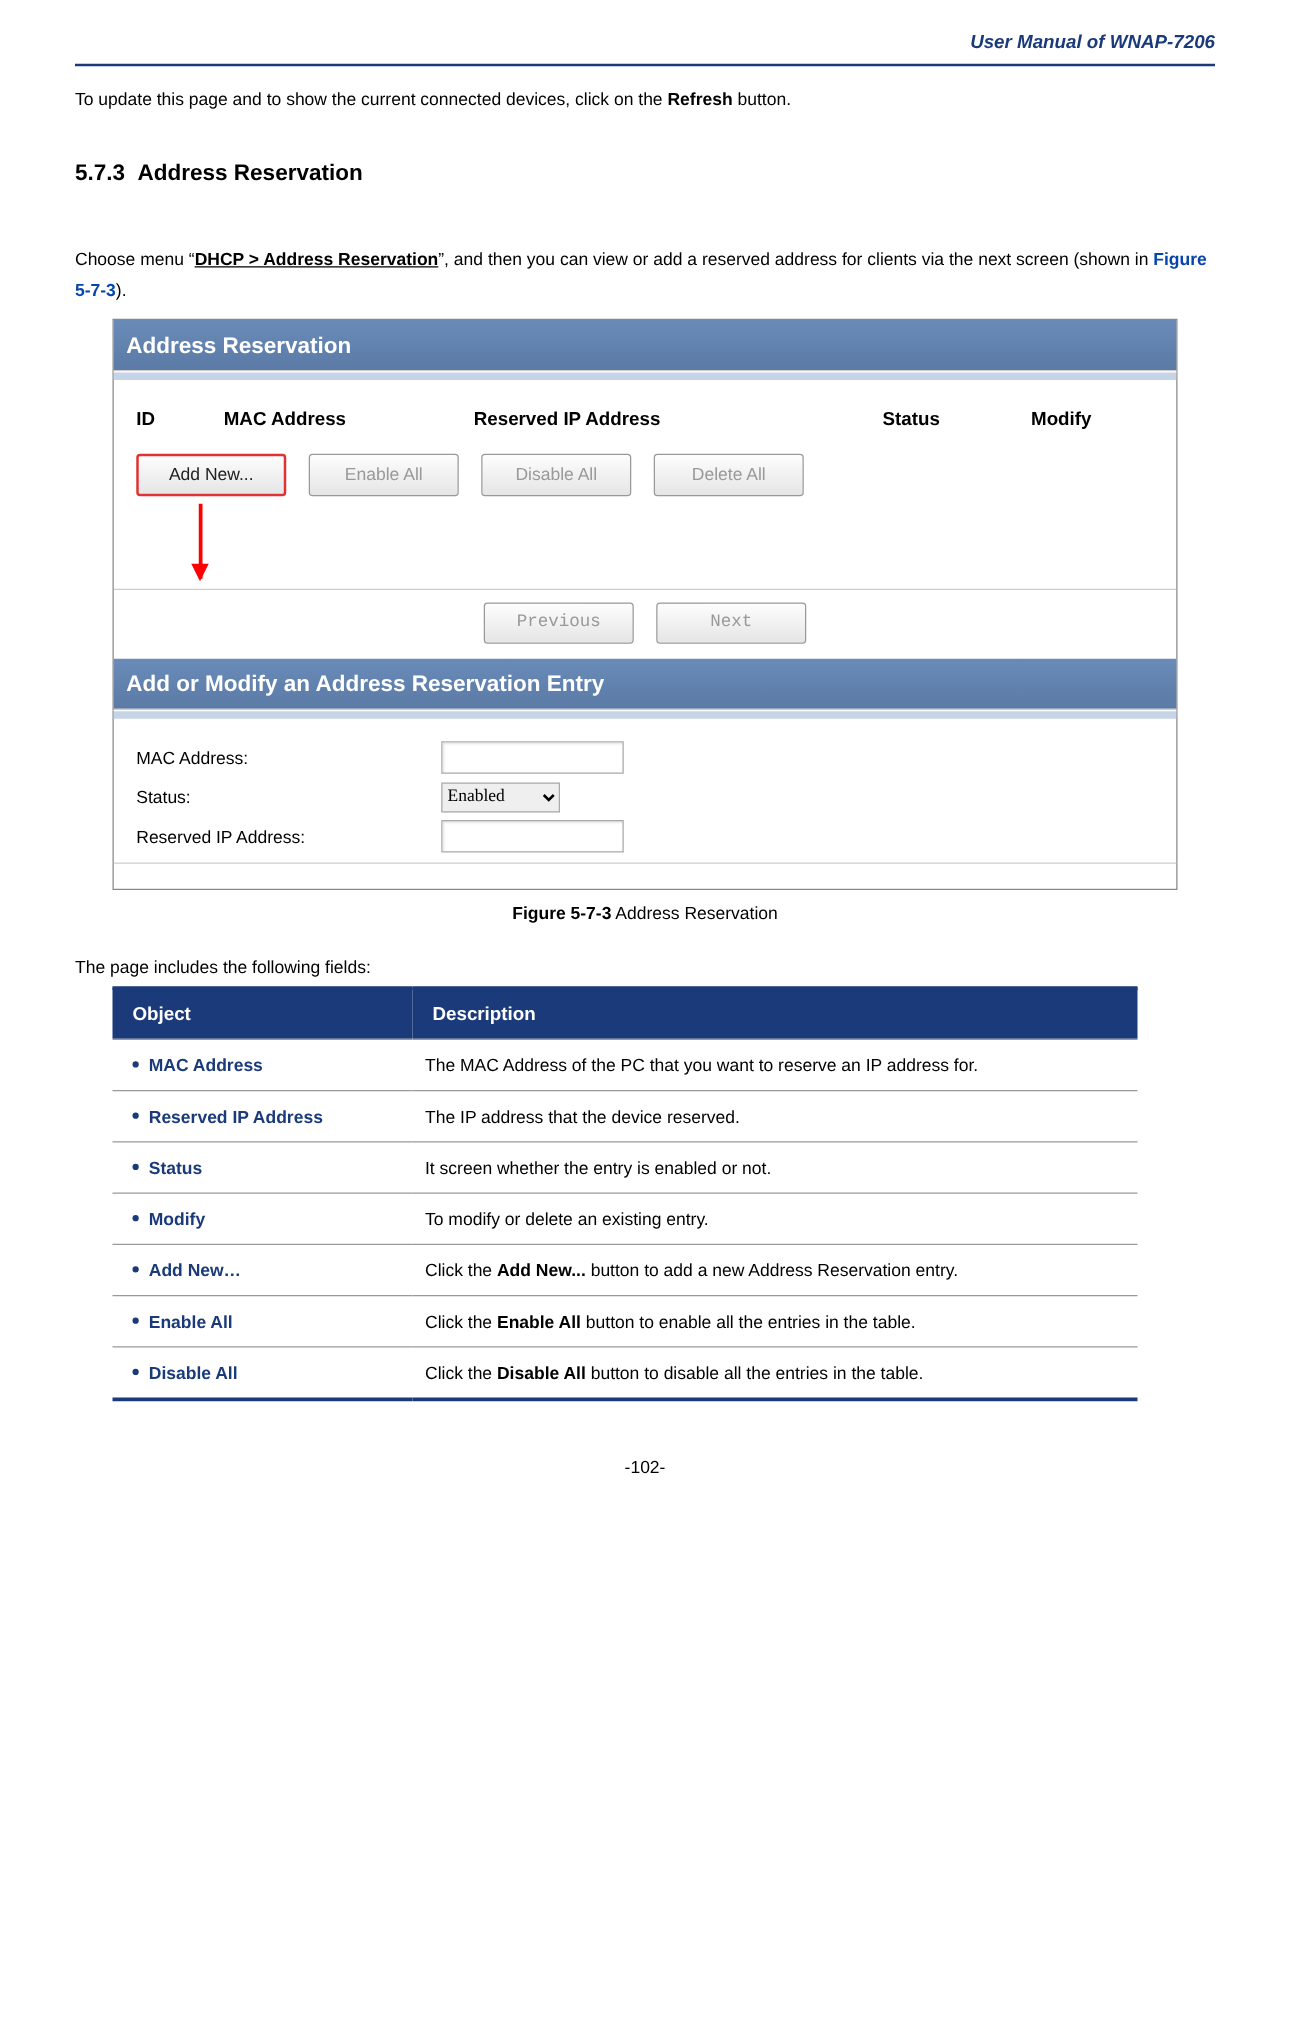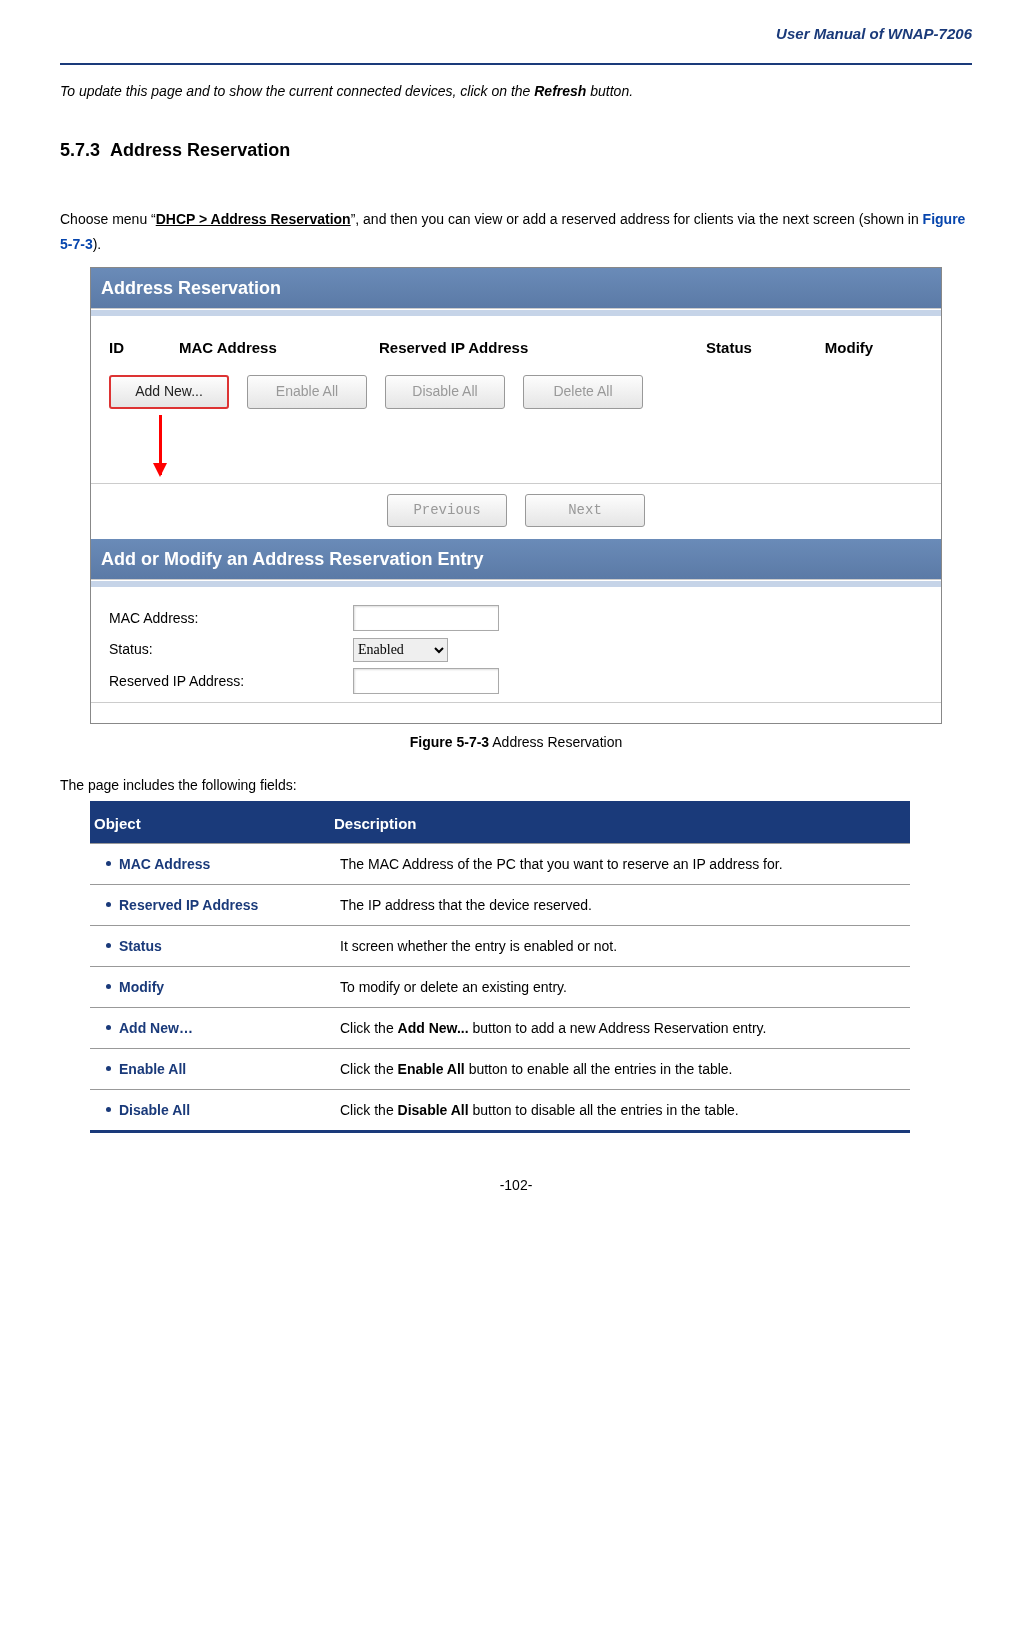--- a/index.html
+++ b/index.html
@@ -12,28 +12,28 @@
     width: 1032px;
     box-sizing: border-box;
     line-height: 1.8;
   }
   .doc-header {
     text-align: right;
     color: #1a3a7a;
     font-style: italic;
     font-weight: bold;
     font-size: 15px;
-    padding-bottom: 16px;
+    padding-bottom: 4px;
   }
   .header-rule {
     border: none;
     border-top: 2px solid #1a3a7a;
     margin: 0 0 14px 0;
   }
-  .intro-text { margin-bottom: 30px; font-style: italic; }
+  .intro-text { margin-bottom: 30px; }
   .section-heading {
     font-weight: bold;
     font-size: 18px;
     margin-bottom: 8px;
   }
   .menu-path { font-weight: bold; text-decoration: underline; }
   .fig-ref { color: #0645ad; font-weight: bold; }
   .figure-container {
     border: 1px solid #888;
     margin: 10px 30px 6px 30px;
@@ -116,21 +116,21 @@
     width: 820px;
     margin: 0 30px;
     border-collapse: collapse;
     border-top: 3px solid #1a3a7a;
     border-bottom: 3px solid #1a3a7a;
   }
   .desc-table th {
     background: #1a3a7a;
     color: #fff;
     text-align: left;
-    padding: 6px 4px;
+    padding: 6px 16px;
     font-size: 15px;
   }
   .desc-table td {
     border-top: 1px solid #999;
     padding: 6px 10px;
     vertical-align: middle;
     line-height: 2;
   }
   .desc-table td.obj-cell {
     color: #1a3a7a;

